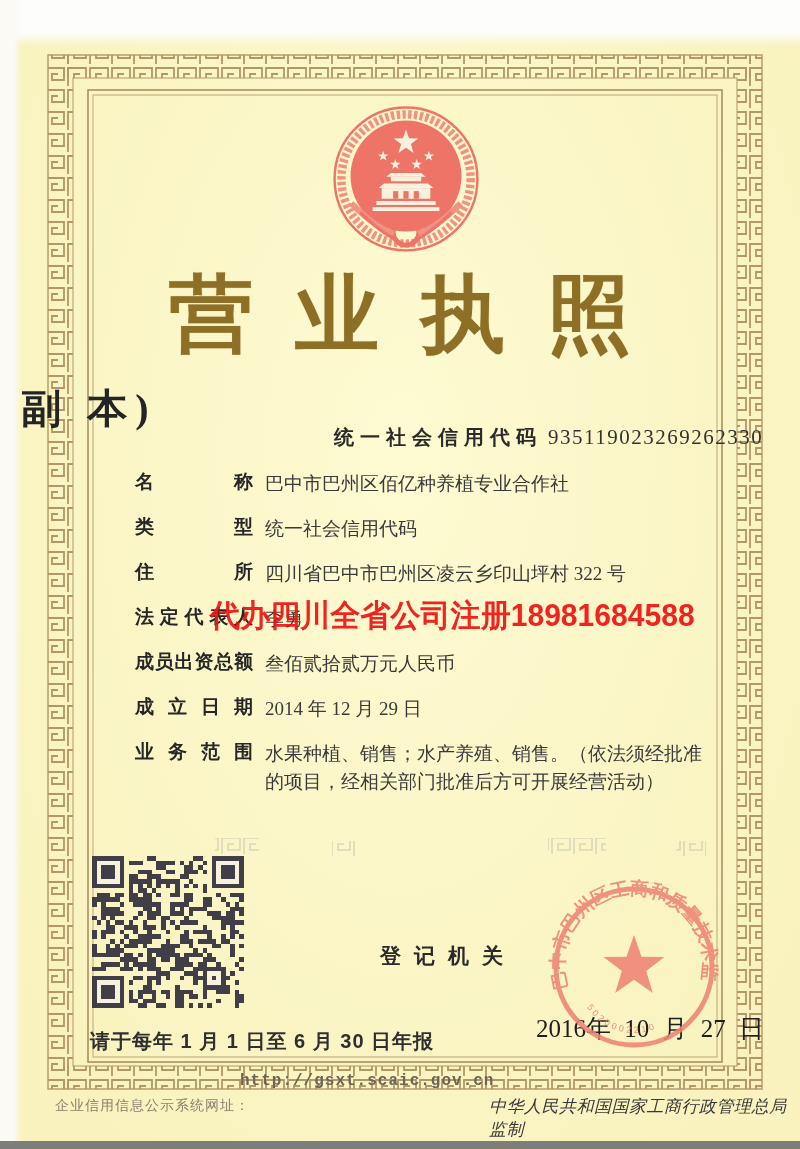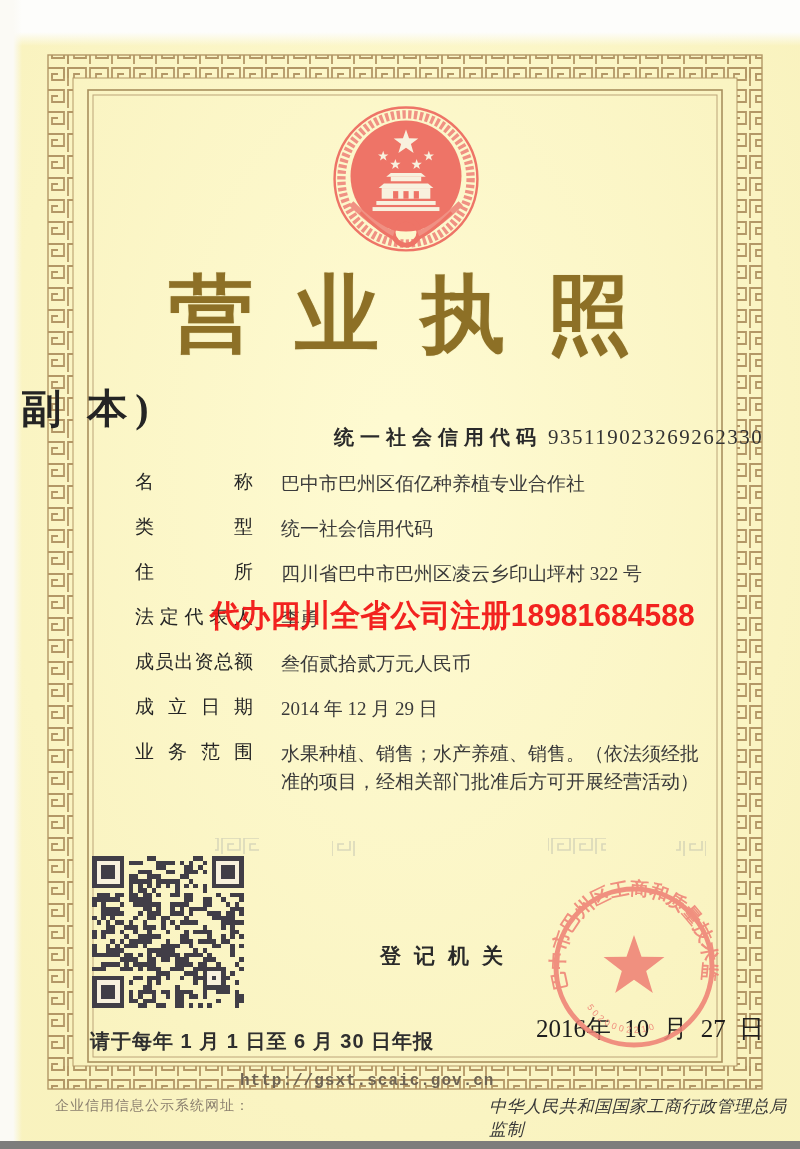--- a/index.html
+++ b/index.html
@@ -32,22 +32,22 @@
   .subtitle-row { position:absolute; left:0; top:380px; width:100%; display:flex; justify-content:flex-start; z-index:2;margin-top:6px; }
   .subtitle-row span { font-size:40px; line-height:46px; font-weight:600; color:#242424; letter-spacing:8px; margin-right:-8px; }
 
   .credit-line { position:absolute; left:334px; top:424px; display:flex; align-items:center; gap:6px; z-index:2; }
   .credit-line .cl-label { font-weight:bold; font-size:20px; letter-spacing:6px; color:#2a2a2a; }
   .credit-line .cl-code  { font-size:21px; letter-spacing:1.5px; color:#333; }
 
   .fields { position:absolute; left:135px; top:470px; width:578px; z-index:2; }
   .frow { display:flex; margin-bottom:17px; }
   .frow .lab {
-    flex:none; width:118px; margin-right:28px;
-    font-family:"Liberation Sans","DejaVu Sans",sans-serif; font-weight:normal;
+    flex:none; width:118px; margin-right:12px;
+    font-family:"Liberation Sans","DejaVu Sans",sans-serif; font-weight:bold;
     font-size:19px; line-height:23px; color:#262626;
     text-align:justify; text-align-last:justify;
   }
   .frow .val { flex:1; font-size:19px; line-height:28px; color:#3a3a3a; }
 
   .watermark {
     position:absolute; left:210px; top:595px; z-index:4;
     font-family:"Liberation Sans","DejaVu Sans",sans-serif; font-weight:600;
     font-size:31px; white-space:nowrap; color:#f21212; opacity:.93;
     transform:scaleX(.97); transform-origin:left;

